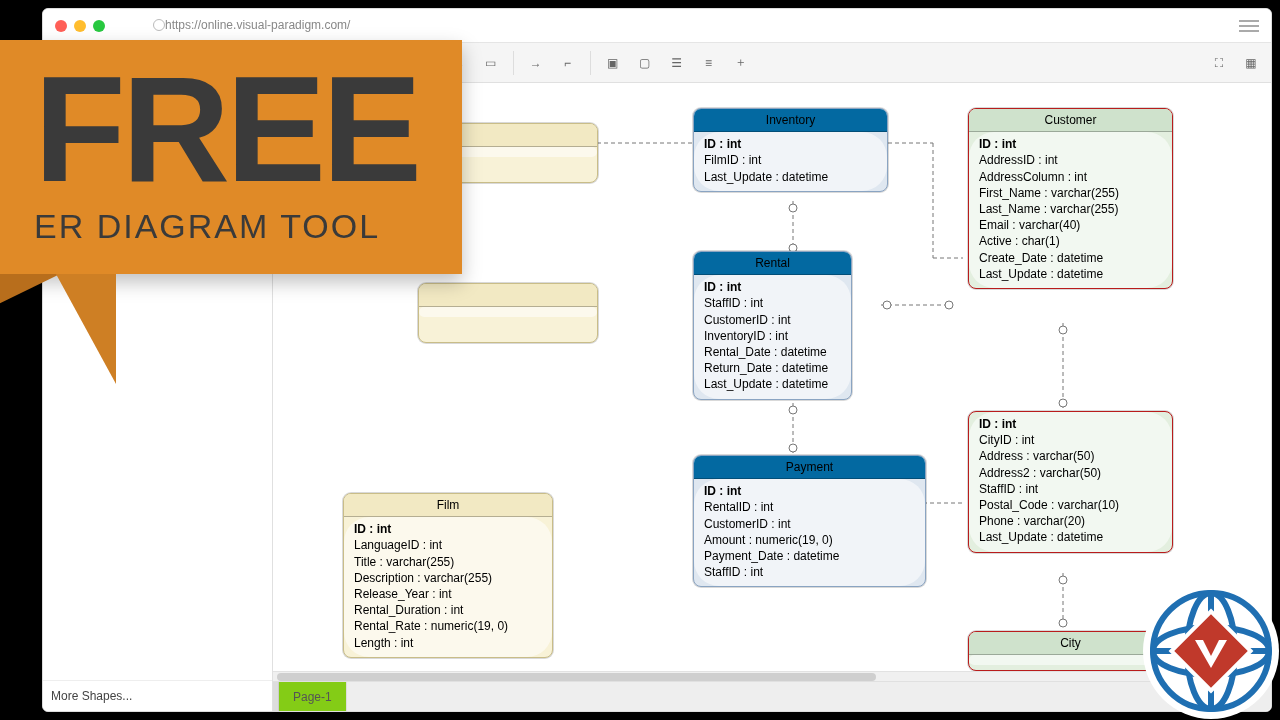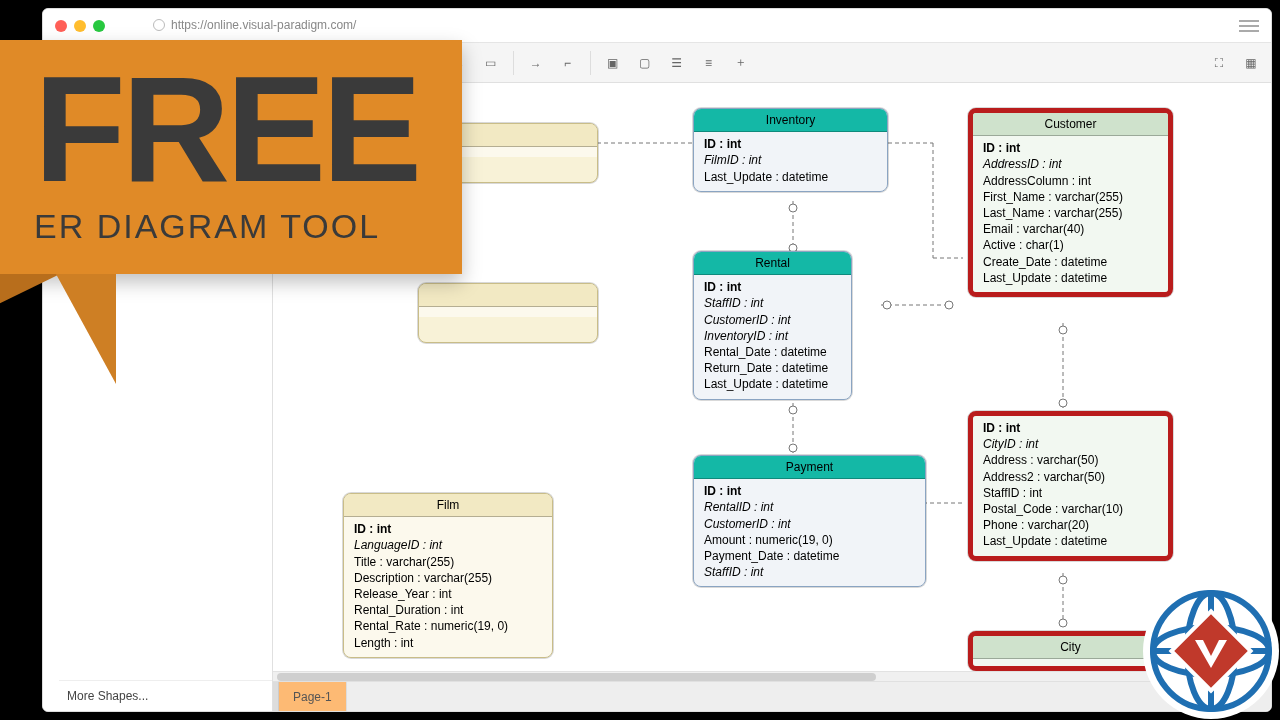--- a/index.html
+++ b/index.html
@@ -30,21 +30,20 @@
     background: #fff;
   }
   .traffic { display:flex; gap:7px; align-items:center; }
   .dot { width:12px; height:12px; border-radius:50%; }
   .r{background:#ff5f57}.y{background:#ffbd2e}.g{background:#28c840}
   .url-bar {
     flex: 1;
     height: 60%;
     display:flex; align-items:center;
     color:#888; font-size:12px;
-    gap:6px;
     padding-left: 40px;
   }
   .url-loop{width:12px;height:12px;border:1.5px solid #bbb;border-radius:50%}
   .menu-icon{width:20px;display:flex;flex-direction:column;gap:3px}
   .menu-icon span{height:2px;background:#aaa;display:block}
 
   
   .app {
     position:absolute;
     top:34px; left:0; right:0; bottom:0;
@@ -92,21 +91,21 @@
     padding:6px 8px;border-bottom:1px solid #eee;
     display:flex;align-items:center;gap:4px;color:#444;
   }
   .shapes-area{flex:1;padding:8px;display:flex;flex-direction:column;gap:8px}
   .shape-thumb{
     width:40px;height:20px;border-radius:3px;
   }
   .shape-thumb.yellow{background:#f5e58f;border:1px solid #cdb94a}
   .shape-thumb.green{background:#8fd38f;border:1px solid #4aa84a}
   .more-shapes{
-    padding:8px;border-top:1px solid #eee;color:#444;font-size:12px;margin-left:16px;
+    padding:8px;border-top:1px solid #eee;color:#444;font-size:12px;
   }
 
   .canvas-wrap{flex:1;position:relative;background:#fff;overflow:hidden}
   .canvas{
     position:absolute; inset:0;
     background:#fff;
   }
 
   
   .entity{
@@ -119,39 +118,40 @@
   }
   .entity .title{
     text-align:center;
     font-weight:400;
     padding:3px 0;
     border-bottom:1px solid rgba(0,0,0,0.25);
   }
   .entity .body{
     padding:4px 10px 6px;
     background:rgba(255,255,255,0.55);
+    border-radius:25px;
   }
   .entity .attr{white-space:nowrap}
   .entity .attr.pk{font-weight:bold}
-  .entity .attr.fk{font-style:italic}
-
-  .blue  .title{background:#14b8a6}
+  .entity .attr.fk{}
+
+  .blue  .title{background:#0369a1}
   .blue  {background:#dfe7f0;border:1px solid #8aa4c2}
   .green .title{background:#cfe2cc}
-  .green {background:#e3efdf;border:5px solid #b91c1c}
+  .green {background:#e3efdf;border:1px solid #b91c1c}
   .cream .title{background:#f2e9c3}
   .cream {background:#f8f2d7;border:1px solid #c9bd88}
 
   
   .pages{
     height:30px;border-top:1px solid #e0e0e0;background:#eee;
     display:flex;align-items:center;font-size:12px;color:#555;
   }
   .page-handle{width:6px;height:100%;background:#ddd;border-right:1px solid #ccc}
-  .page-tab{padding:0 14px;height:100%;display:flex;align-items:center;background:#fdba74;border-right:1px solid #ddd}
+  .page-tab{padding:0 14px;height:100%;display:flex;align-items:center;background:#84cc16;border-right:1px solid #ddd}
 
   
   .banner{
     position:absolute;
     top:40px; left:-10px;
     z-index:50;
   }
   .banner-body{
     position:relative;
     background:#e08a27;

